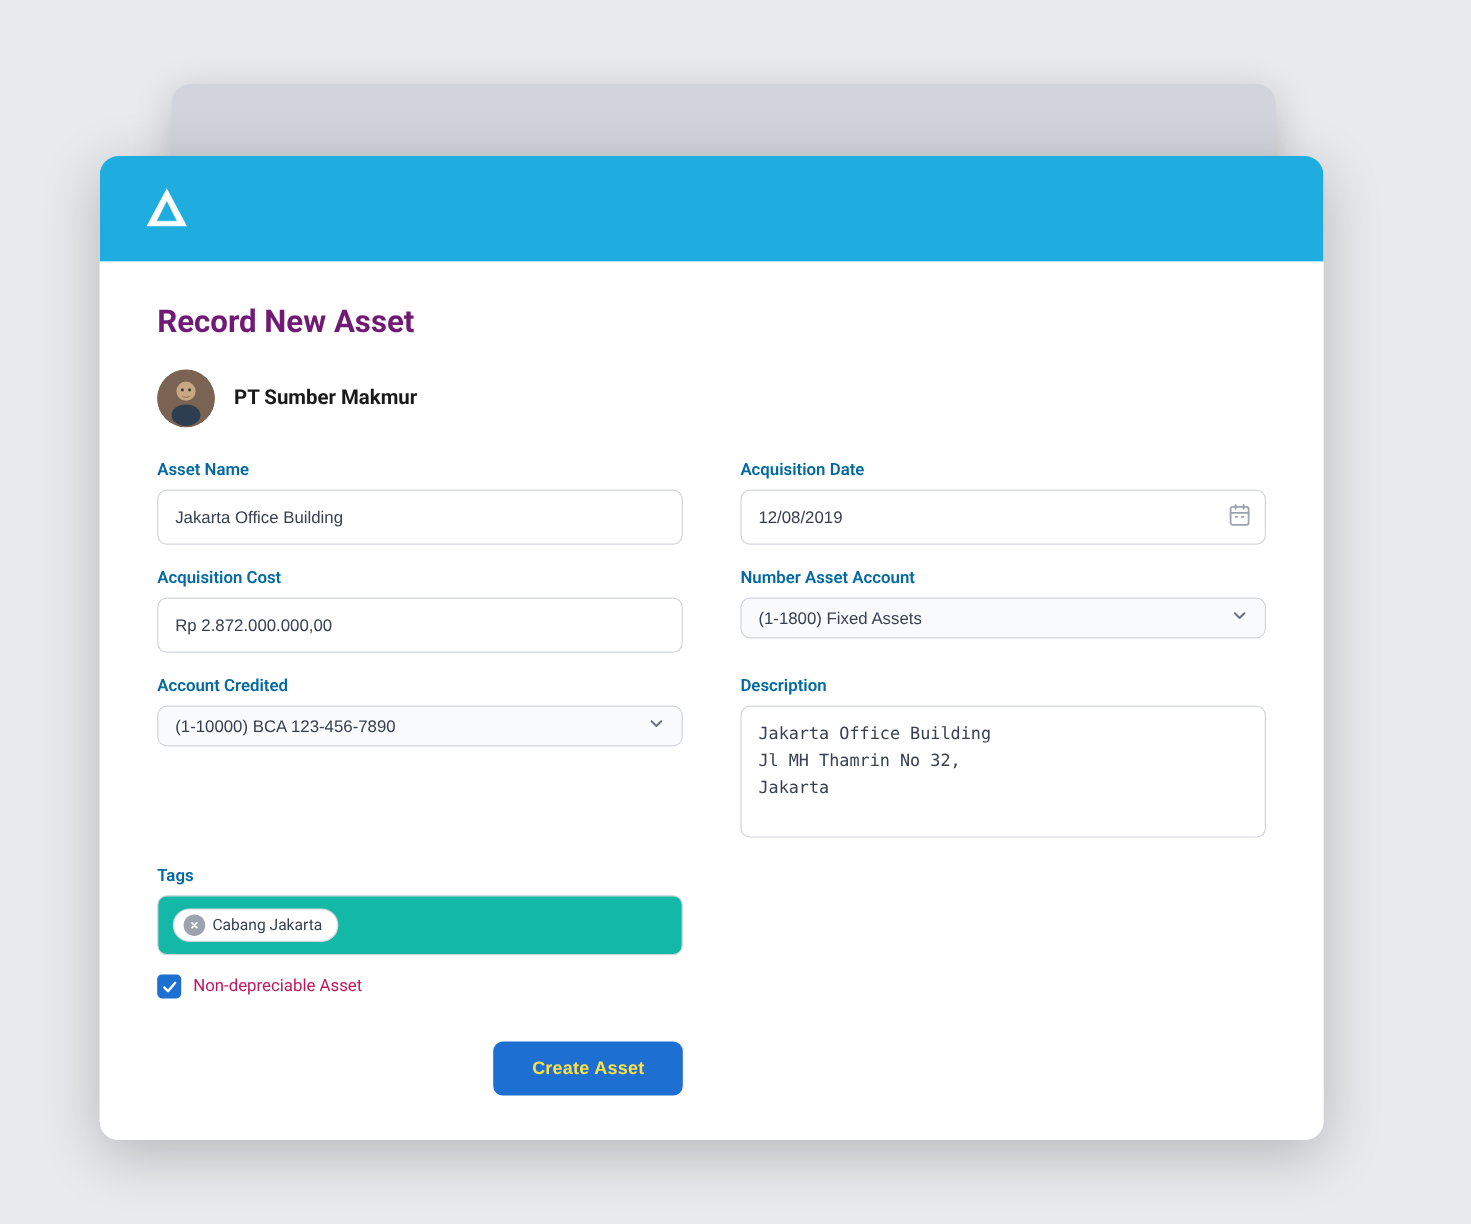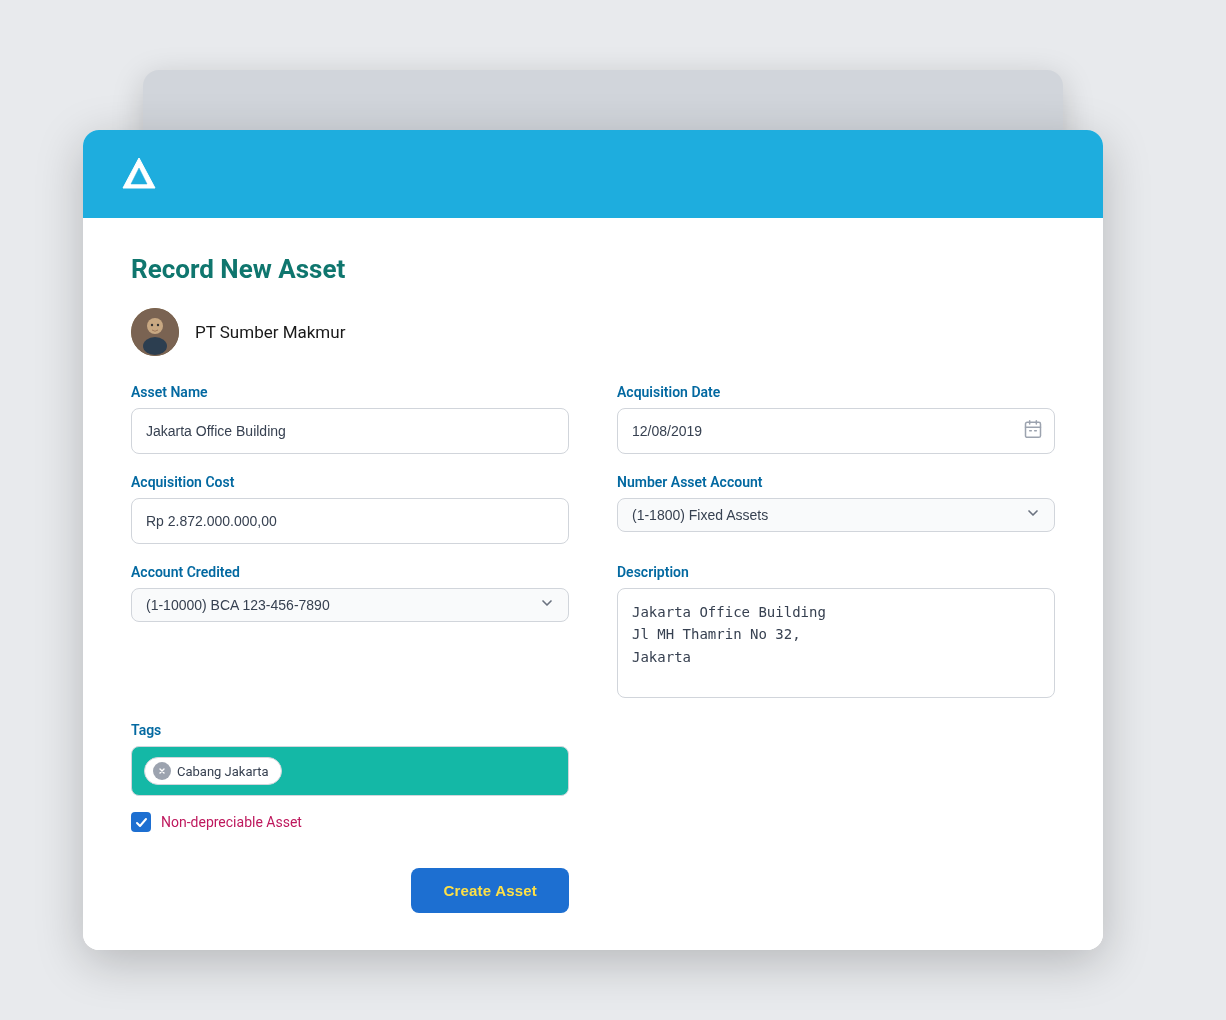--- a/index.html
+++ b/index.html
@@ -67,21 +67,21 @@
 
     
     .card-content {
       padding: 36px 48px 36px 48px;
       background: #fff;
     }
 
     .page-title {
       font-size: 26px;
       font-weight: 700;
-      color: #0f766e;
+      color: #701a75;
       margin-bottom: 24px;
     }
 
     .company-row {
       display: flex;
       align-items: center;
       gap: 16px;
       margin-bottom: 28px;
     }
 
@@ -98,21 +98,21 @@
     }
 
     
     .avatar-img svg {
       width: 48px;
       height: 48px;
     }
 
     .company-name {
       font-size: 17px;
-      font-weight: 400;
+      font-weight: 700;
       color: #1a1a1a;
       text-align: right;
     }
 
     
     .form-grid {
       display: grid;
       grid-template-columns: 1fr 1fr;
       gap: 0 48px;
     }

